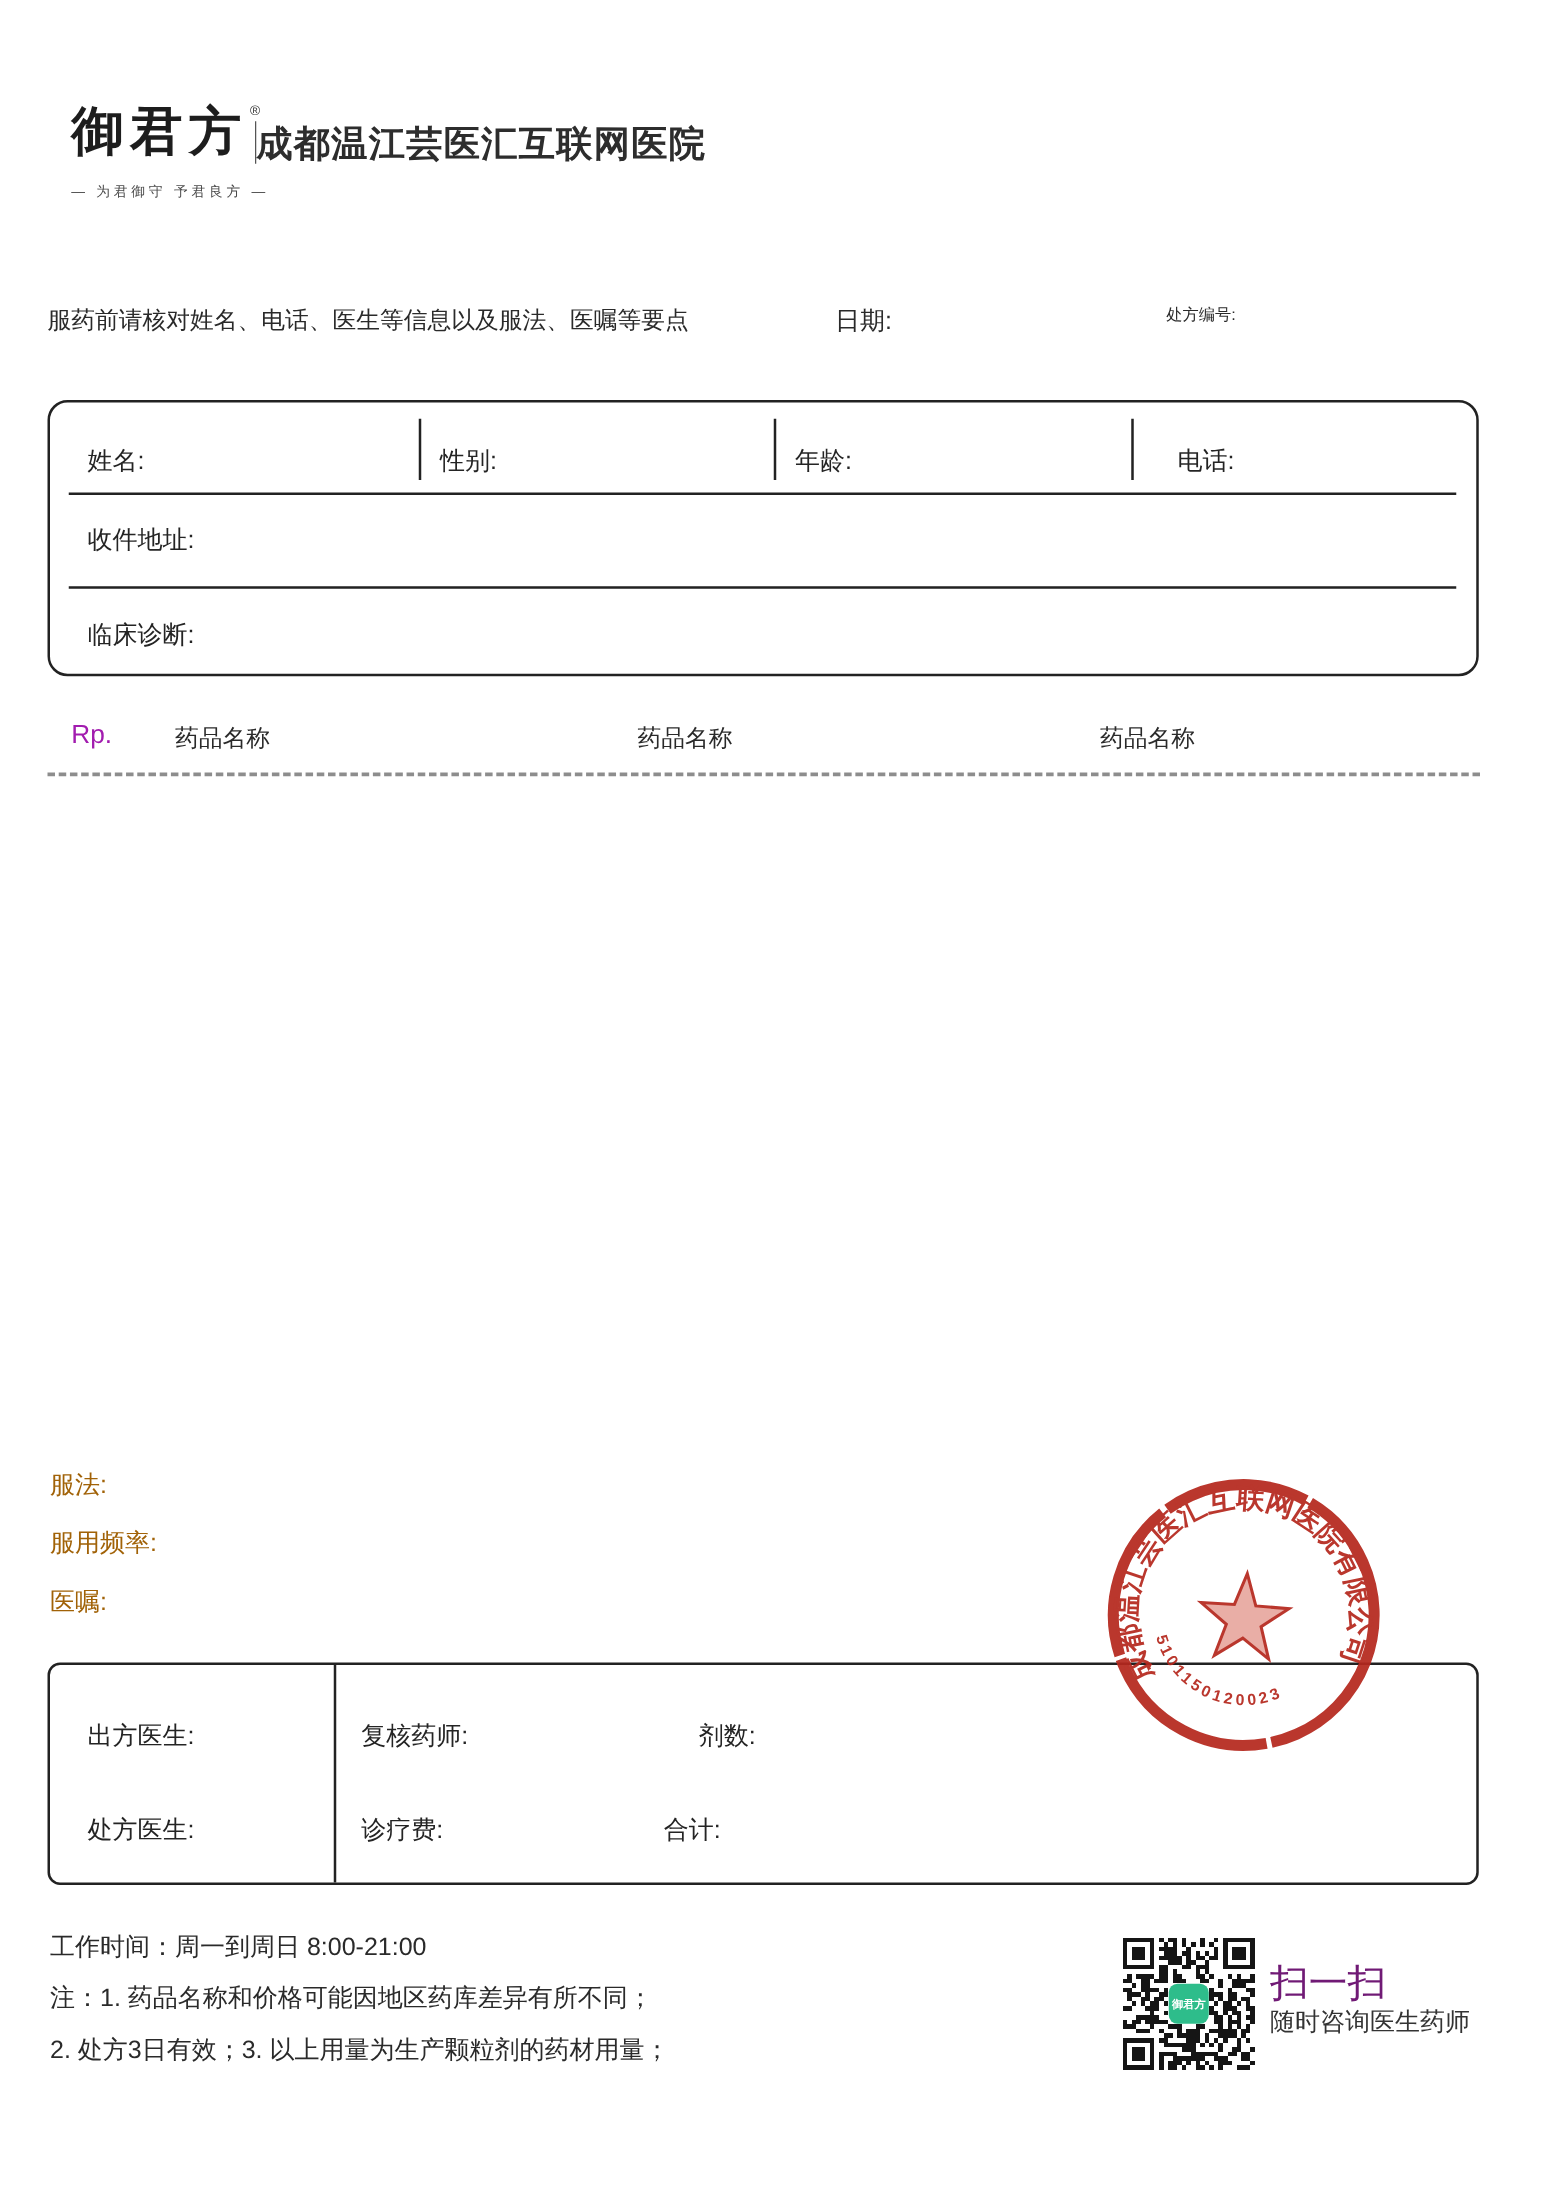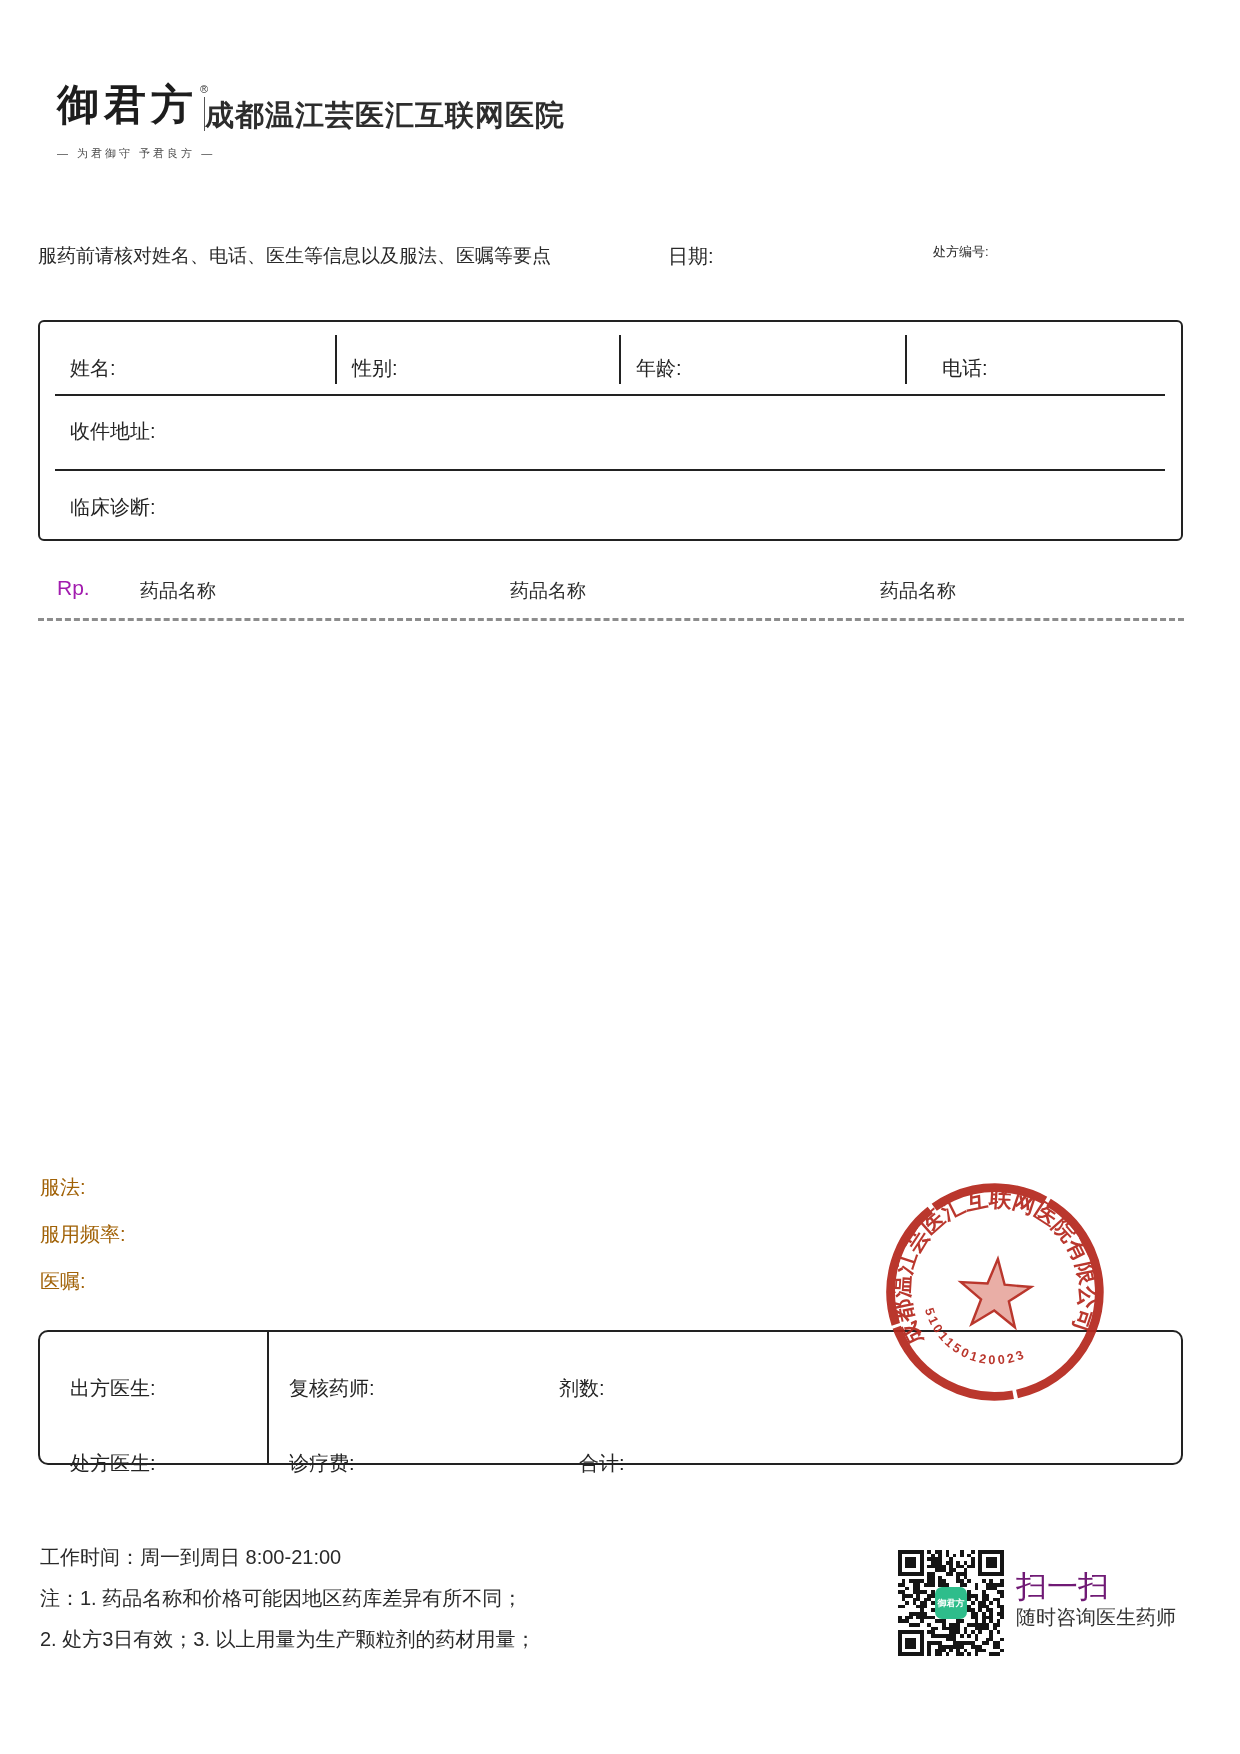--- a/index.html
+++ b/index.html
@@ -15,36 +15,36 @@
   .brand-side{display:flex;flex-direction:column;align-items:center;margin-left:2px;}
   .brand-reg{font-size:11px;color:#333;line-height:1;}
   .brand-rule{width:1px;height:34px;background:#555;margin-top:2px;}
   .brand-tagline{left:57px;top:146px;font-size:11px;letter-spacing:3px;color:#4a4a4a;white-space:nowrap;}
   .hospital-title{left:205px;top:96px;font-size:29px;font-weight:700;color:#2d2d2d;letter-spacing:1px;}
   
   .notice-text{left:38px;top:243px;font-size:19px;}
   .date-label{left:668px;top:243px;font-size:20px;}
   .rxno-label{left:933px;top:243px;font-size:13px;}
   
-  .patient-box{left:38px;top:320px;width:1145px;height:221px;border:2px solid #222;border-radius:6px;box-sizing:border-box;}
+  .patient-box{left:38px;top:320px;width:1145px;height:221px;border:2px solid #222;border-radius:16px;box-sizing:border-box;}
   .pb-label{position:absolute;font-size:20px;color:#242424;}
   .vdiv{position:absolute;width:2px;background:#222;top:13px;height:49px;}
   .hline{position:absolute;left:15px;right:16px;height:2px;background:#222;}
   
   .rp-label{left:57px;top:576px;font-size:21px;color:#a21caf;}
   .rp-col1{left:140px;top:578px;font-size:19px;}
   .rp-col2{left:510px;top:578px;font-size:19px;}
   .rp-col3{left:880px;top:578px;font-size:19px;}
   .dashed-line{left:38px;top:618px;width:1146px;border-top:3px dashed #8d8d8d;}
   
   .method-label{left:40px;top:1174px;}
   .freq-label{left:40px;top:1221px;}
   .advice-label{left:40px;top:1268px;}
   
-  .doctor-box{left:38px;top:1330px;width:1145px;height:135px;border:2px solid #222;border-radius:10px;box-sizing:border-box;z-index:1;}
+  .doctor-box{left:38px;top:1330px;width:1145px;height:178px;border:2px solid #222;border-radius:10px;box-sizing:border-box;z-index:1;}
   .db-vdiv{position:absolute;left:227px;top:0;bottom:0;width:2px;background:#222;}
   .db-label{position:absolute;font-size:20px;color:#242424;}
   
   .stamp{left:878px;top:1175px;width:234px;height:234px;z-index:2;opacity:.93;transform:rotate(-4deg);}
   
   .work-hours{left:40px;top:1544px;font-size:20px;}
   .note1{left:40px;top:1585px;font-size:20px;}
   .note2{left:40px;top:1626px;font-size:20px;}
   .qr-box{left:898px;top:1550px;width:106px;height:106px;}
   .qr-logo{left:935px;top:1587px;width:32px;height:32px;border-radius:7px;display:flex;align-items:center;justify-content:center;
@@ -93,21 +93,21 @@
 <div class="abs label freq-label">服用频率:</div>
 <div class="abs label advice-label">医嘱:</div>
 
 <div class="abs doctor-box">
   <div class="db-vdiv"></div>
   <div class="db-label" style="left:30px;top:43px;">出方医生:</div>
   <div class="db-label" style="left:249px;top:43px;">复核药师:</div>
   <div class="db-label" style="left:519px;top:43px;">剂数:</div>
   <div class="db-label" style="left:30px;top:118px;">处方医生:</div>
   <div class="db-label" style="left:249px;top:118px;">诊疗费:</div>
-  <div class="db-label" style="left:539px;top:118px;">合计:</div>
+  <div class="db-label" style="left:491px;top:118px;">合计:</div>
 </div>
 
 <svg class="abs stamp" viewBox="0 0 240 240">
   <defs>
     <path id="ringPath" d="M 43.8 164 A 88 88 0 1 1 196.2 164" fill="none"></path>
     <path id="serialPath" d="M 47.1 132.9 A 74 74 0 0 0 167.6 176.7" fill="none"></path>
   </defs>
   <circle cx="120" cy="120" r="107" fill="none" stroke="#b5281e" stroke-width="9" stroke-dasharray="190 4 150 3 130 5 120 4" transform="rotate(-20 120 120)"></circle>
   <polygon transform="rotate(8 120 124)" points="120,86 128.8,111.9 156.1,112.3 134.3,128.6 142.3,154.7 120,139 97.7,154.7 105.7,128.6 83.9,112.3 111.2,111.9" fill="#cf5240" fill-opacity="0.5" stroke="#b5281e" stroke-width="2.5"></polygon>
   <text font-size="23" font-weight="700" fill="#b5281e" letter-spacing="0">

